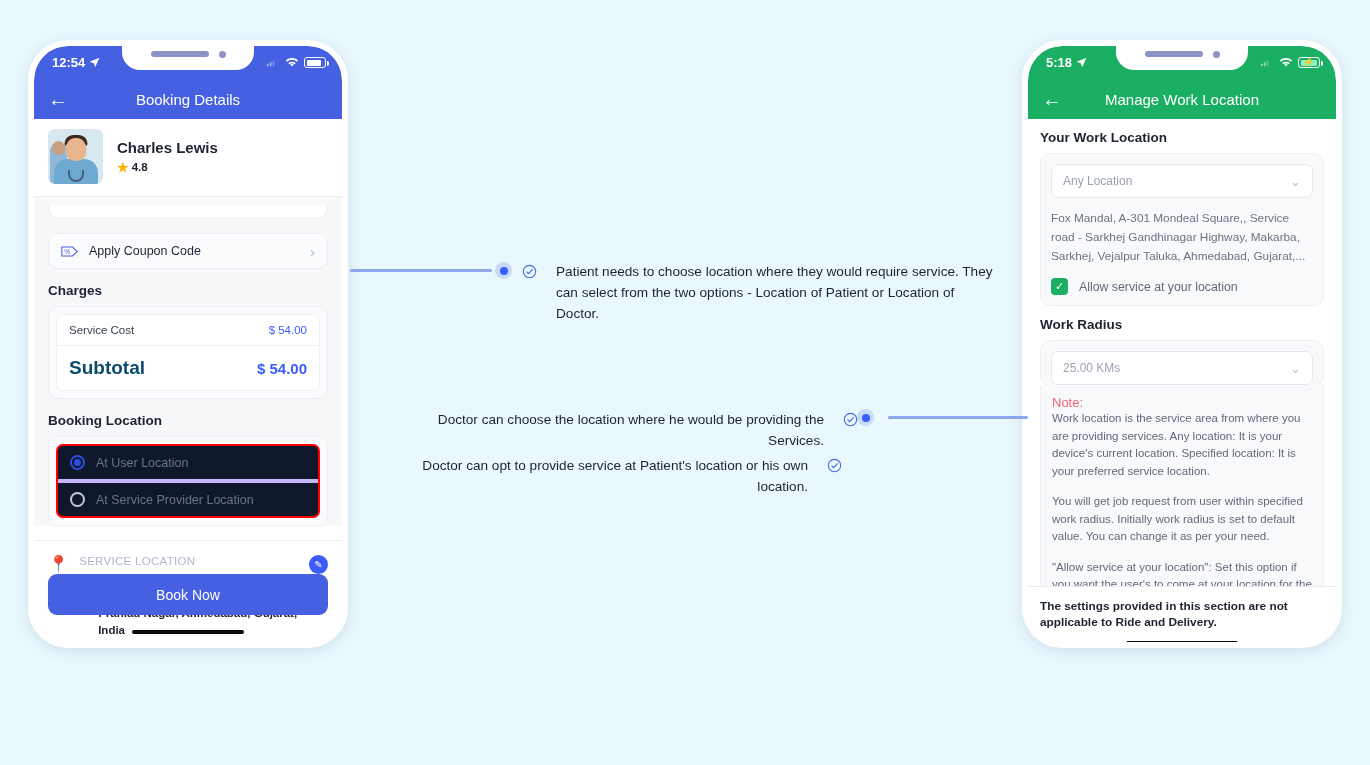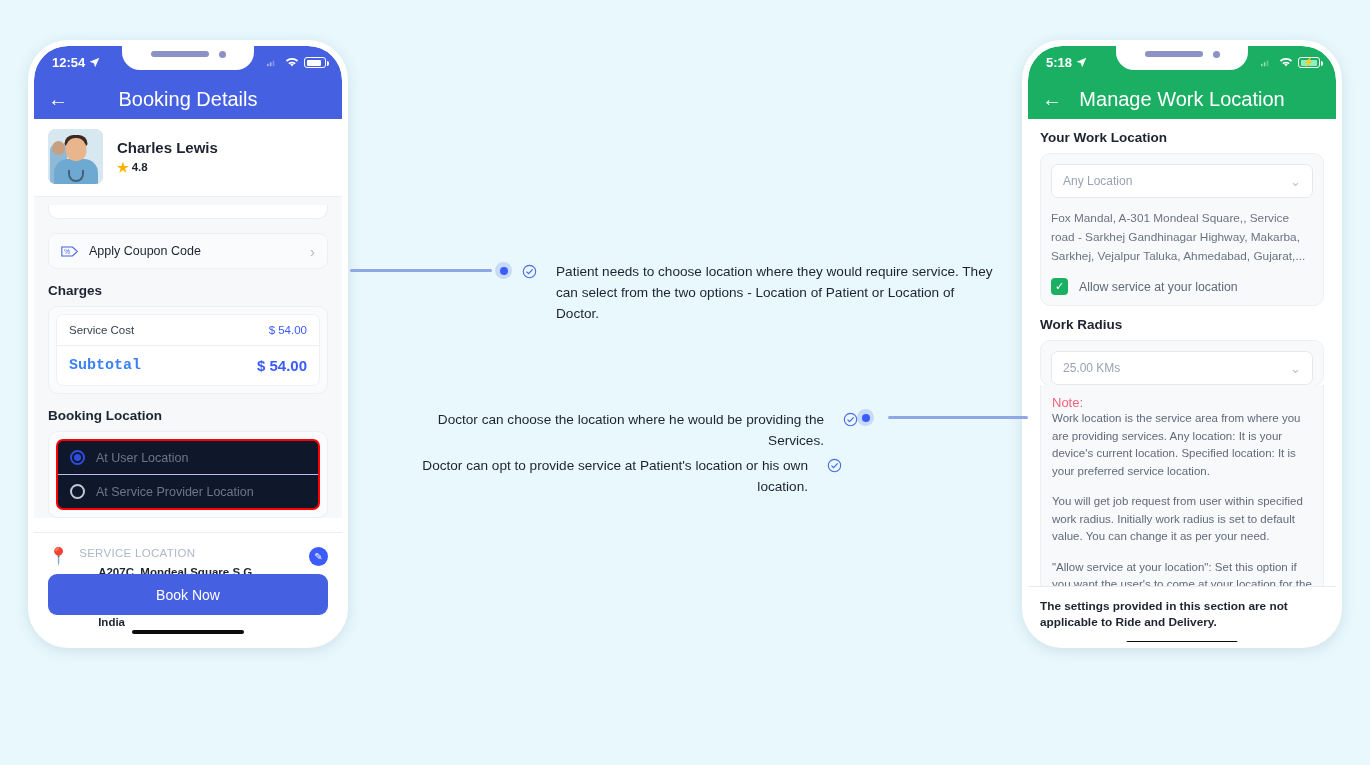--- a/index.html
+++ b/index.html
@@ -88,21 +88,21 @@
     color: #fff;
     position: relative;
     padding: 0 14px;
   }
   .nav-blue { background: #4560e0; }
   .nav-green { background: #1aaf63; }
   .nav-back { font-size: 20px; line-height:1; cursor: pointer; }
   .nav-title {
     position: absolute; left:0; right:0;
     text-align: center;
-    font-size: 20px;
+    font-size: 15px;
   }
 
   
   .l-body { background: #fff; height: calc(100% - 73px); position: relative; }
 
   .provider-row {
     display:flex; align-items:center; gap:14px;
     padding: 10px 14px 12px 14px;
     background:#fff;
     border-bottom: 1px solid #eceef2;
@@ -153,41 +153,41 @@
     padding: 7px;
   }
   .charges-inner { background:#fff; border-radius: 7px; border:1px solid #f0f1f4;}
   .charge-row {
     display:flex; justify-content:space-between; align-items:center;
     padding: 9px 12px; font-size: 11.5px; color:#37404f;
   }
   .charge-row + .charge-row { border-top: 1px solid #eceef2; }
   .charge-amt { color:#3b5bfd; font-size: 11.5px; }
   .charge-row.total { padding: 11px 12px; }
-  .charge-row.total .charge-lbl { font-size: 15px; font-weight:bold; color:#3b82f6;font-family:Liberation Mono, monospace;}
+  .charge-row.total .charge-lbl { font-size: 19px; font-weight:bold; color:#0c4a6e;}
   .charge-row.total .charge-amt { font-size: 15px; font-weight:bold; }
 
   .loc-wrap {
     margin: 0 14px;
     background:#fafbfc; border:1px solid #edeff3; border-radius: 10px;
     padding: 7px;
   }
   .loc-highlight {
     border: 2px solid #ff0000;
     border-radius: 7px;
     background:#0f172a;
     overflow:hidden;
     text-align:right;
   }
   .radio-row {
     display:flex; align-items:center; gap: 11px;
     padding: 9px 12px;
     font-size: 12.5px; color:#6d7687;
   }
-  .radio-row + .radio-row { border-top: 1px solid #c4b5fd; }
+  .radio-row + .radio-row { border-top: 4px solid #c4b5fd; }
   .radio {
     width: 15px; height: 15px; border-radius:50%;
     border: 2px solid #c3c8d2; flex:0 0 15px;
     display:flex; align-items:center; justify-content:center;
   }
   .radio.on { border-color:#2f4de0; }
   .radio.on::after { content:""; width:7px; height:7px; border-radius:50%; background:#2f4de0; }
 
   .service-loc {
     background:#fff; border-top:1px solid #eceef2;

